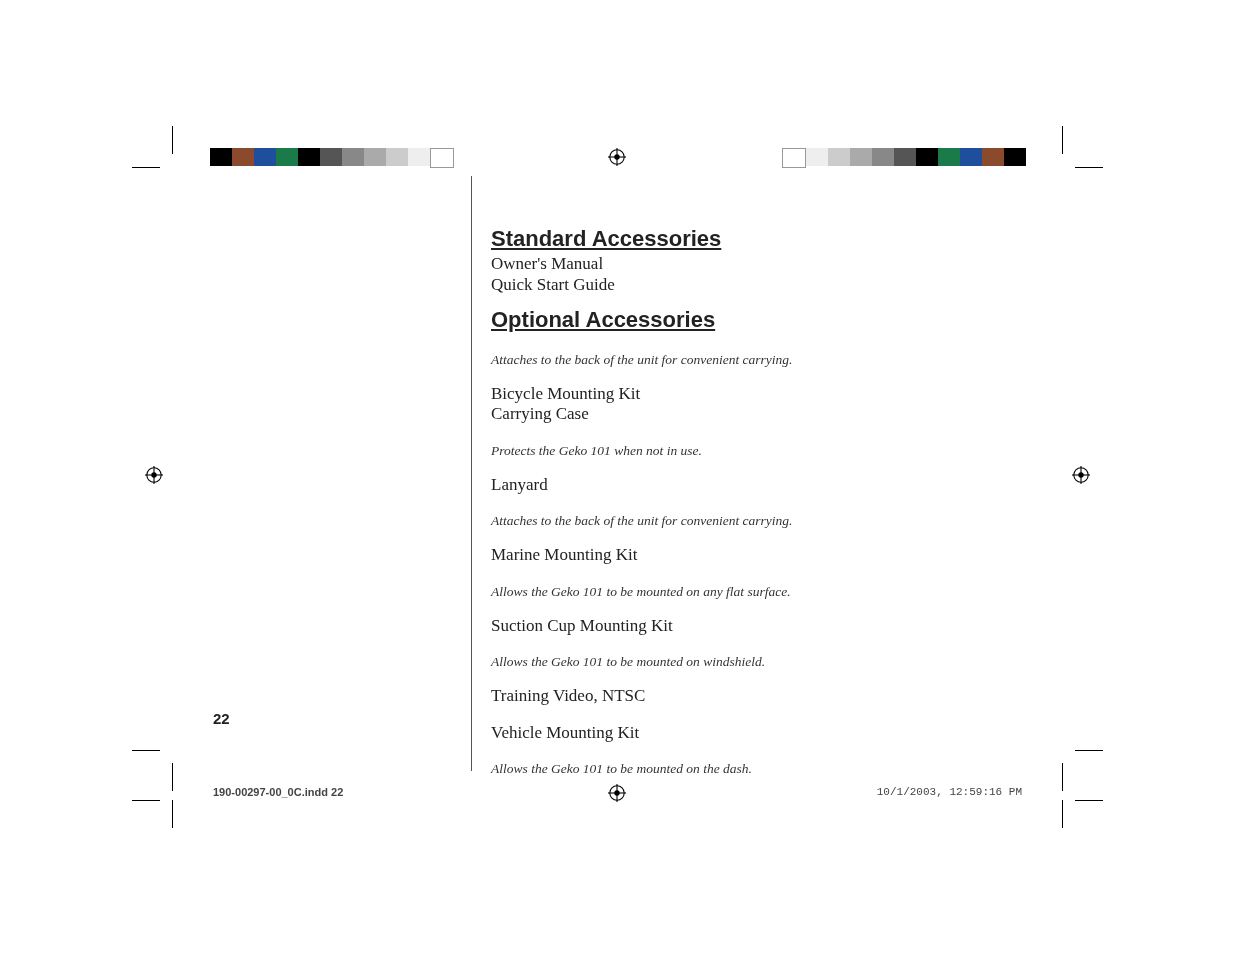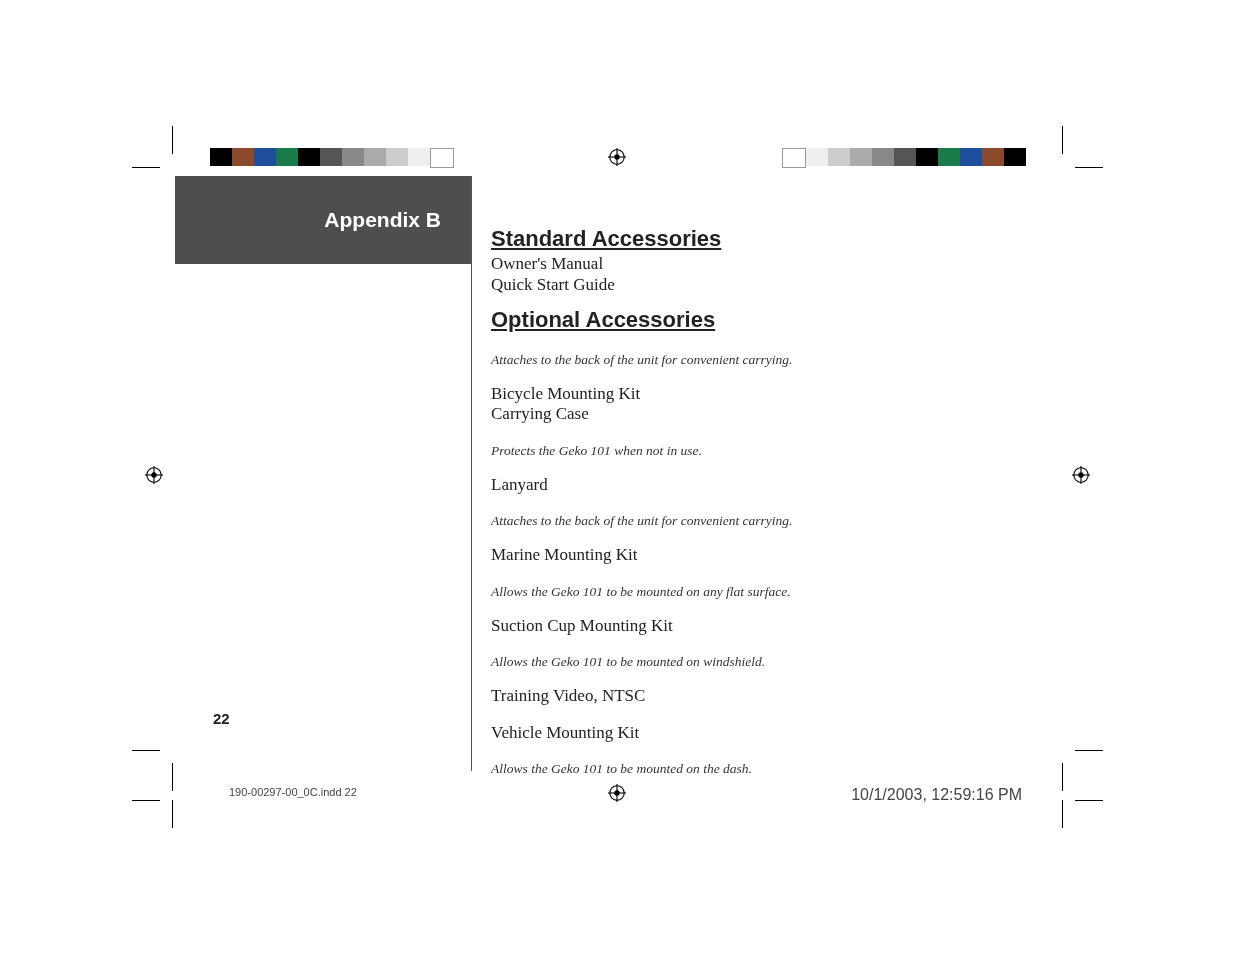--- a/index.html
+++ b/index.html
@@ -119,32 +119,33 @@
     position: absolute;
     left: 213px;
     top: 710px;
     font-family: Arial, Helvetica, sans-serif;
     font-weight: 700;
     font-size: 15px;
   }
 
   .slugline-left {
     position: absolute;
-    left: 229px;
+    left: 213px;
     top: 786px;
     font-family: Arial, Helvetica, sans-serif;
     font-size: 11px;
     color: #444;
+    font-weight: bold;
   }
   .slugline-right {
     position: absolute;
     right: 213px;
     top: 786px;
-    font-family: Liberation Sans, sans-serif;
-    font-size: 16px;
+    font-family: Liberation Mono, monospace;
+    font-size: 11px;
     color: #444;
   }
 
 </style>
 </head>
 <body>
 
 <div class="crop v" style="left:172px; top:126px;"></div>
 <div class="crop h" style="left:132px; top:167px;"></div>
 
@@ -216,23 +217,20 @@
     <div class="swatch" style="background: rgb(85, 85, 85); border: none;"></div>
     <div class="swatch" style="background: rgb(0, 0, 0); border: none;"></div>
     <div class="swatch" style="background: rgb(26, 122, 74); border: none;"></div>
     <div class="swatch" style="background: rgb(31, 79, 156); border: none;"></div>
     <div class="swatch" style="background: rgb(139, 74, 43); border: none;"></div>
     <div class="swatch" style="background: rgb(0, 0, 0); border: none;"></div>
   </div>
 
 <div class="page">
   <div class="leftcol">
-    <div class="appendix-bar">
-      <span>Appendix B</span>
-    </div>
   </div>
 
   <div class="rightcol">
     <div class="heading">Standard Accessories</div>
     <div class="item-name">Owner's Manual</div>
     <div class="item-name">Quick Start Guide</div>
 
     <div class="sub-spacer"></div>
 
     <div class="heading">Optional Accessories</div>

